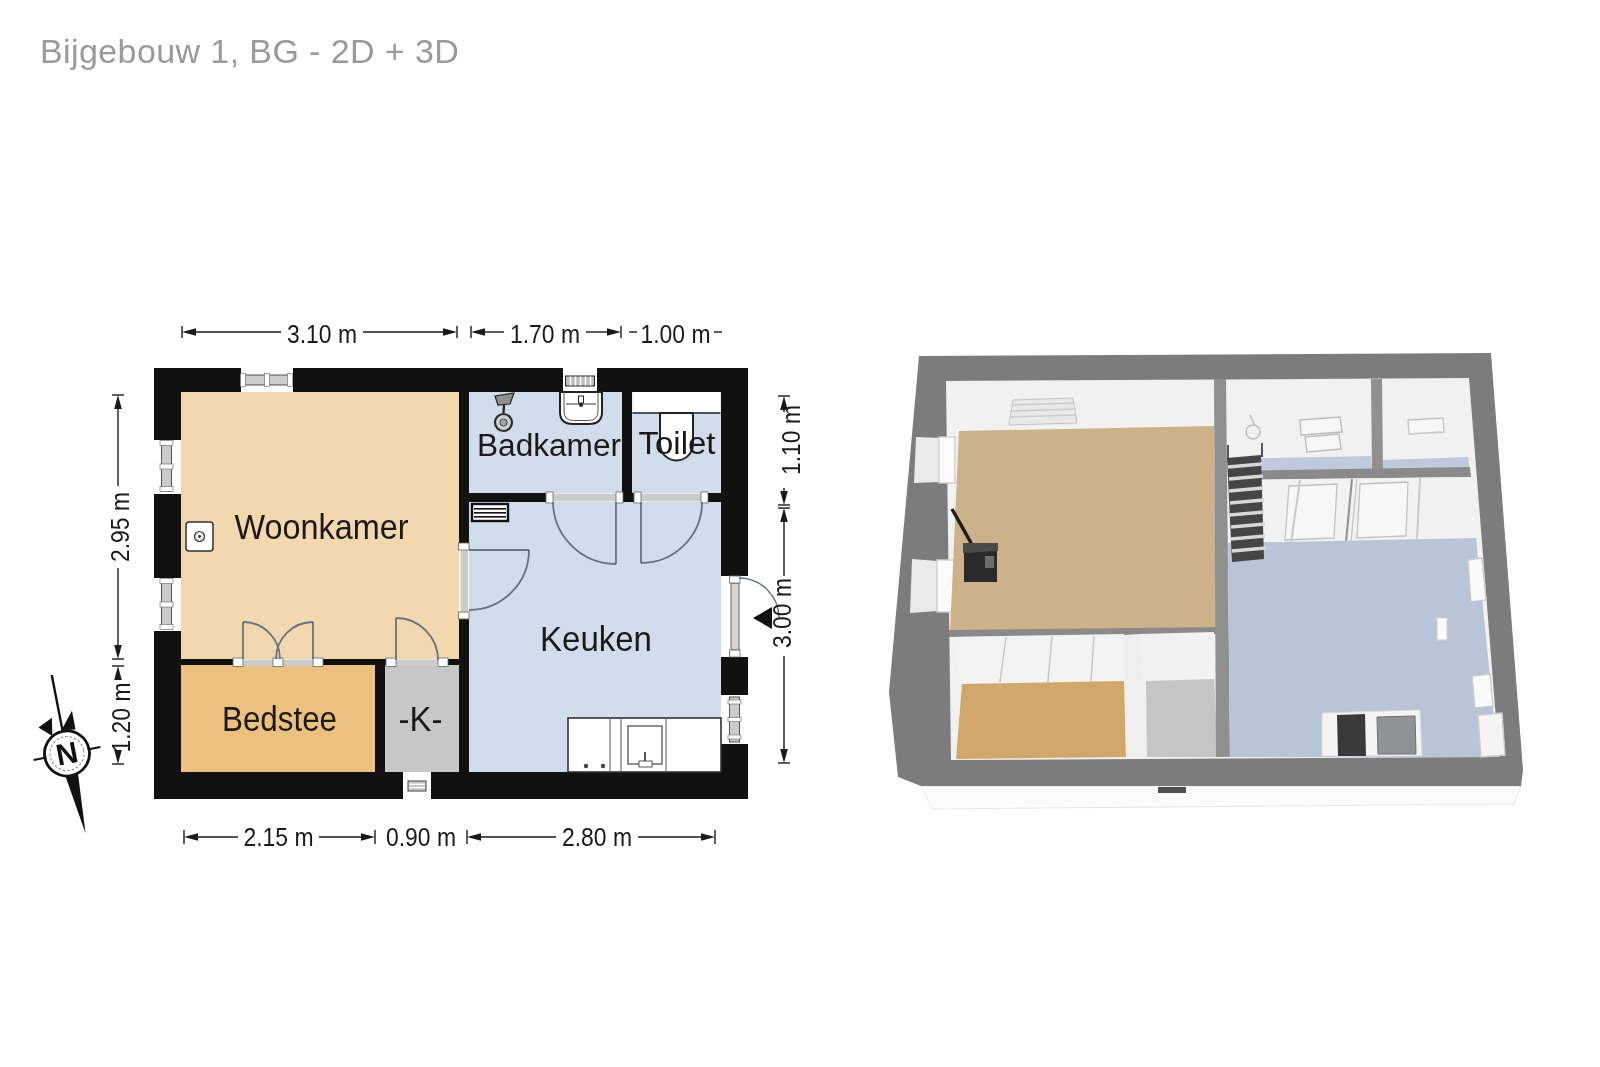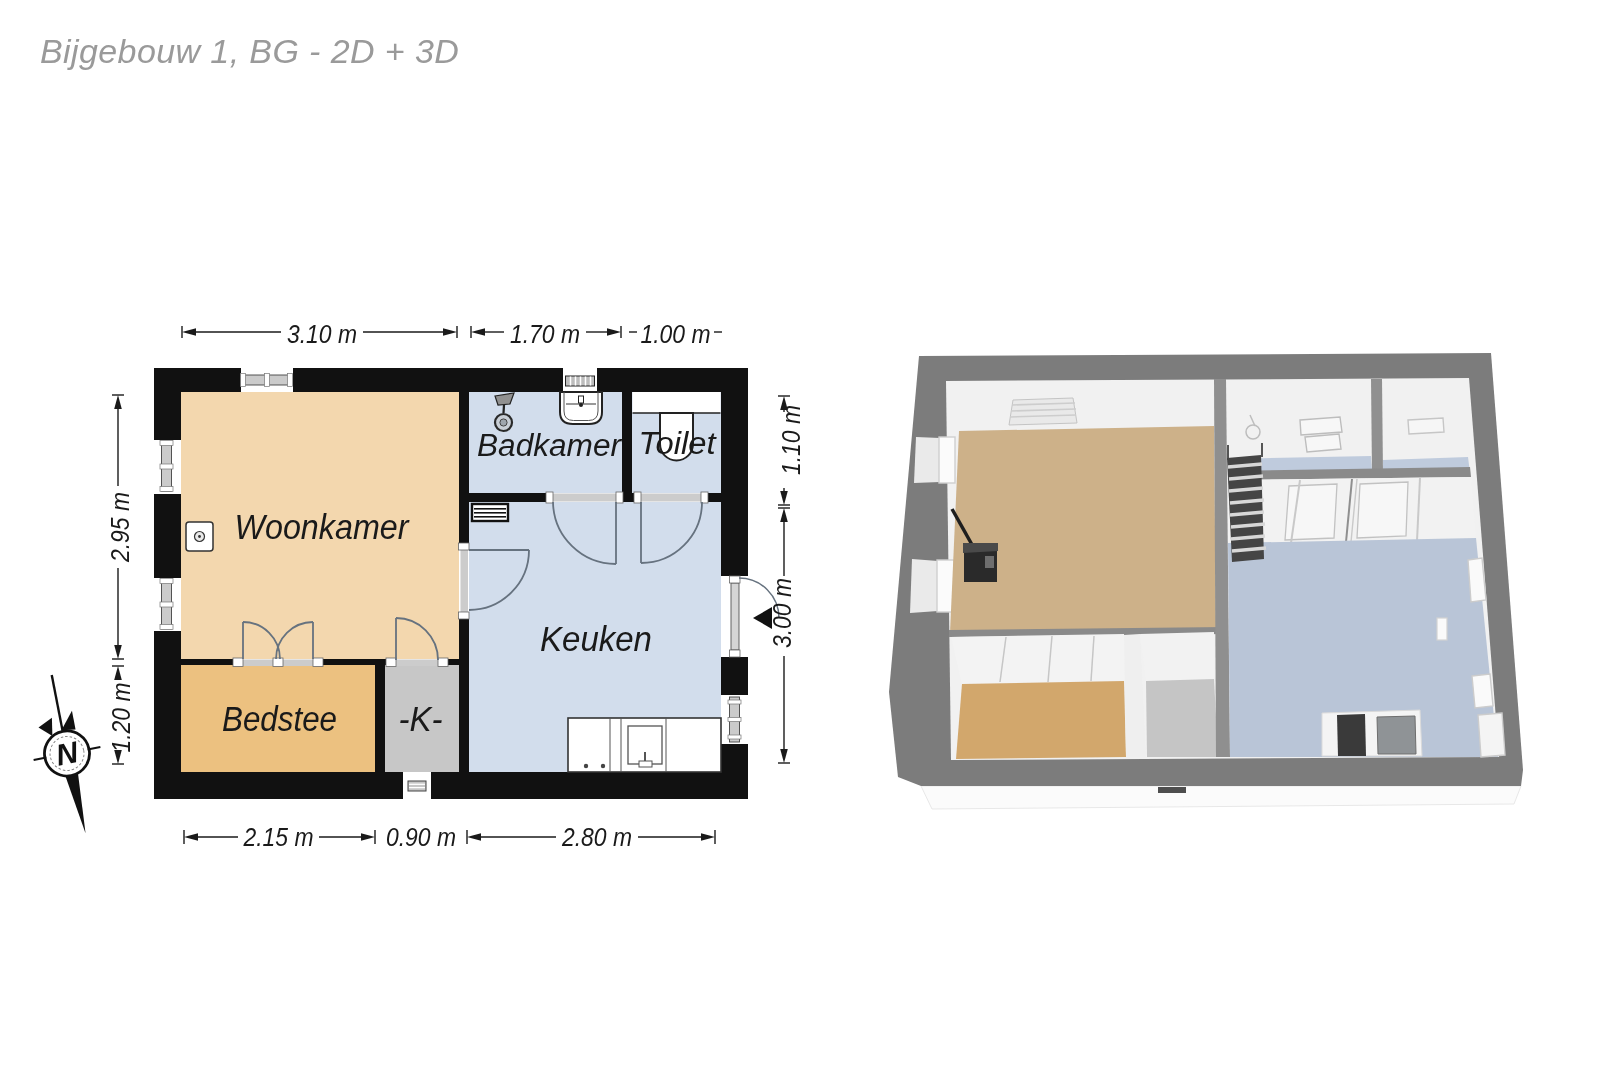--- a/index.html
+++ b/index.html
@@ -1,17 +1,17 @@
 <!DOCTYPE html>
 <html><head>
 <meta charset="utf-8">
 <style>
   html,body{margin:0;padding:0;background:#ffffff;}
   #page{position:relative;width:1600px;height:1067px;background:#ffffff;overflow:hidden;
-        font-family:"Liberation Sans", sans-serif;font-style:italic;}
+        font-family:"Liberation Sans", sans-serif;}
   svg text{font-family:"Liberation Sans", sans-serif;}
 </style>
 </head>
 <body>
 <div id="page">
 <svg width="1600" height="1067" viewBox="0 0 1600 1067">
 
 <text x="40" y="63" font-size="34" fill="#9A9A9A" letter-spacing="0.4">Bijgebouw 1, BG - 2D + 3D</text>
 
 <g id="plan2d">

